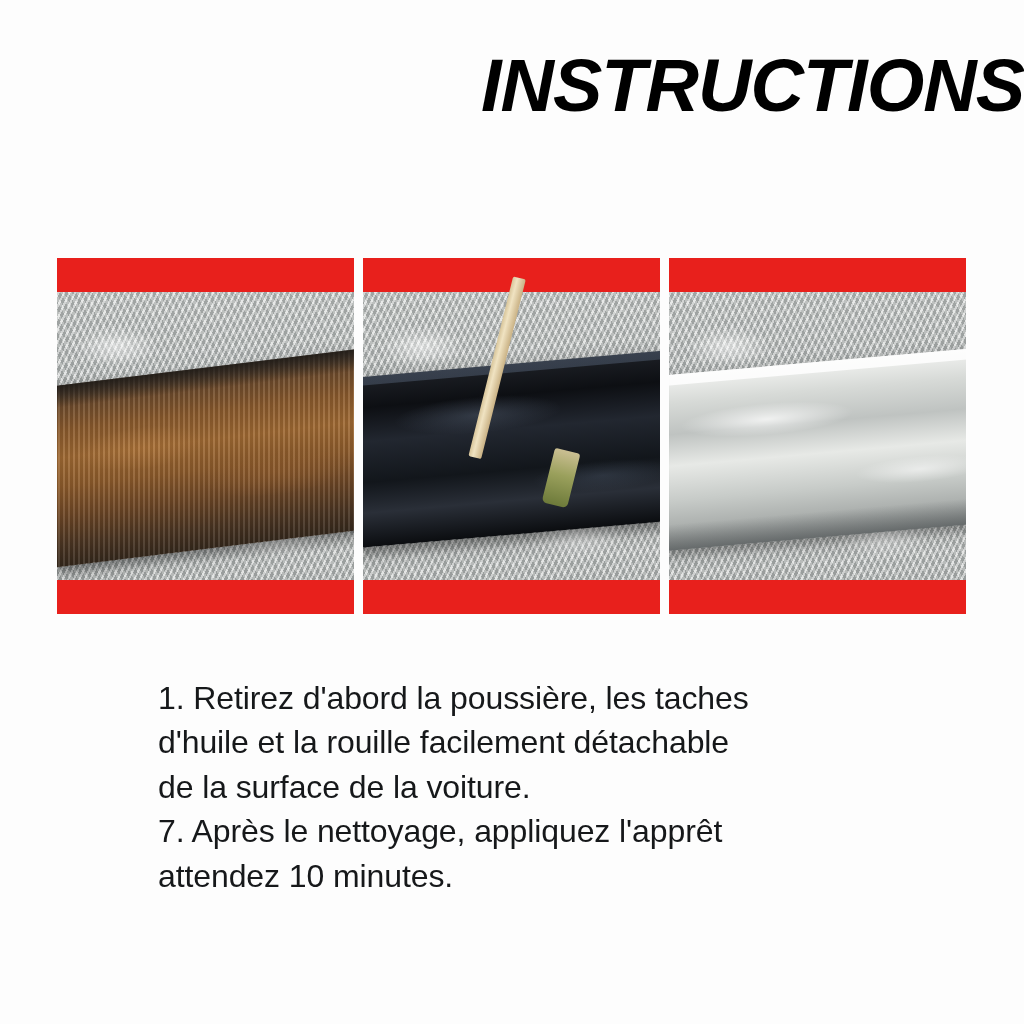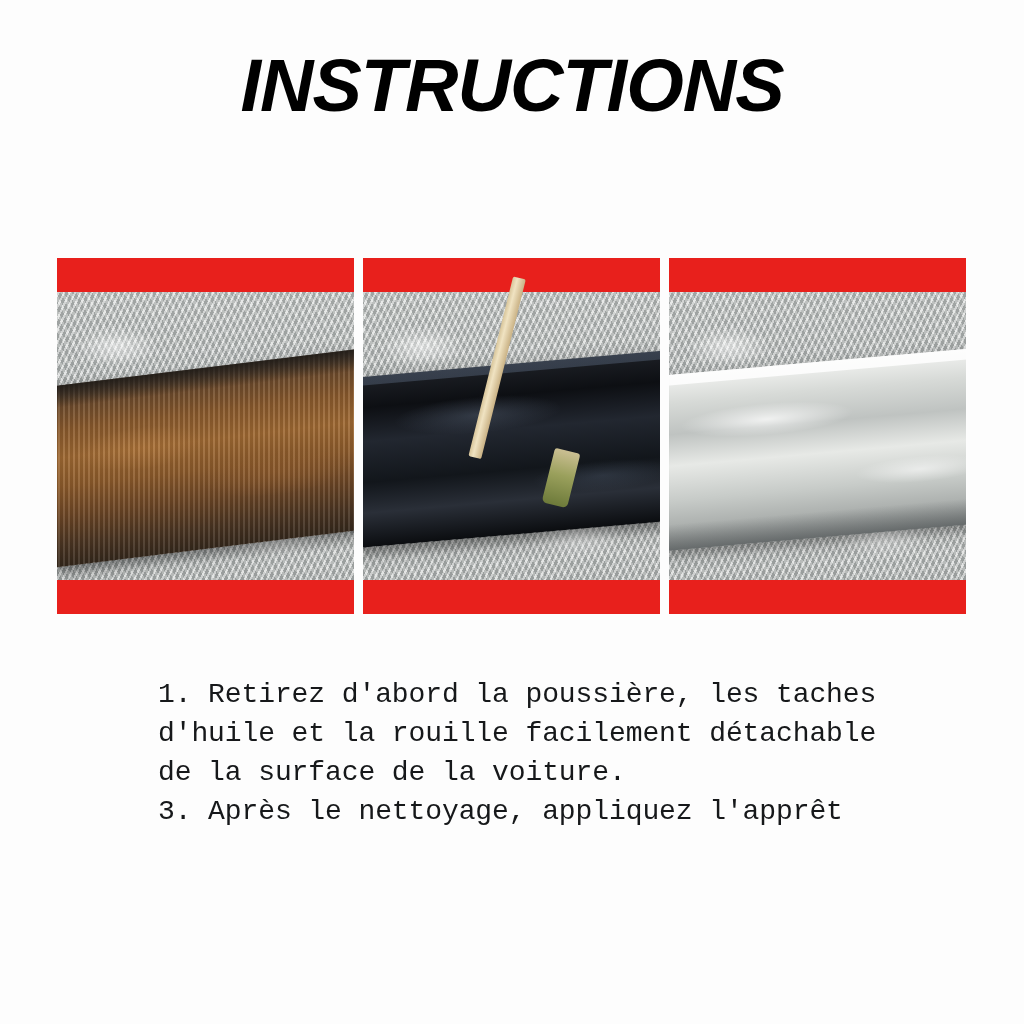--- a/index.html
+++ b/index.html
@@ -21,21 +21,21 @@
     background: #fdfdfd;
     box-sizing: border-box;
   }
 
   
   .title-block {
     position: absolute;
     top: 42px;
     left: 0;
     width: 1024px;
-    text-align: center;
+    text-align: right;
   }
   .title-line {
     font-family: "Liberation Sans", sans-serif;
     font-weight: bold;
     font-style: italic;
     font-size: 74px;
     line-height: 1.18;
     letter-spacing: -1px;
     color: #000000;
     white-space: nowrap;
@@ -193,22 +193,22 @@
   }
 
   
   .instructions {
     position: absolute;
     top: 676px;
     left: 158px;
     width: 700px;
   }
   .instr-line {
-    font-family: Liberation Mono, monospace;
-    font-size: 28px;
+    font-family: Liberation Sans, sans-serif;
+    font-size: 32px;
     line-height: 1.39;
     color: #16181a;
     letter-spacing: -0.1px;
     white-space: nowrap;
   }
 </style>
 </head>
 <body>
 
 <div class="page">
@@ -241,16 +241,17 @@
       <div class="band-top"></div>
       <div class="band-bottom"></div>
     </div>
 
   </div>
 
   <div class="instructions">
     <div class="instr-line">1. Retirez d'abord la poussière, les taches</div>
     <div class="instr-line">d'huile et la rouille facilement détachable</div>
     <div class="instr-line">de la surface de la voiture.</div>
-    <div class="instr-line">3. Après le nettoyage, appliquez l'apprêt</div>
+    <div class="instr-line">7. Après le nettoyage, appliquez l'apprêt</div>
+    <div class="instr-line">attendez 10 minutes.</div>
   </div>
 
 </div>
 
 </body></html>

